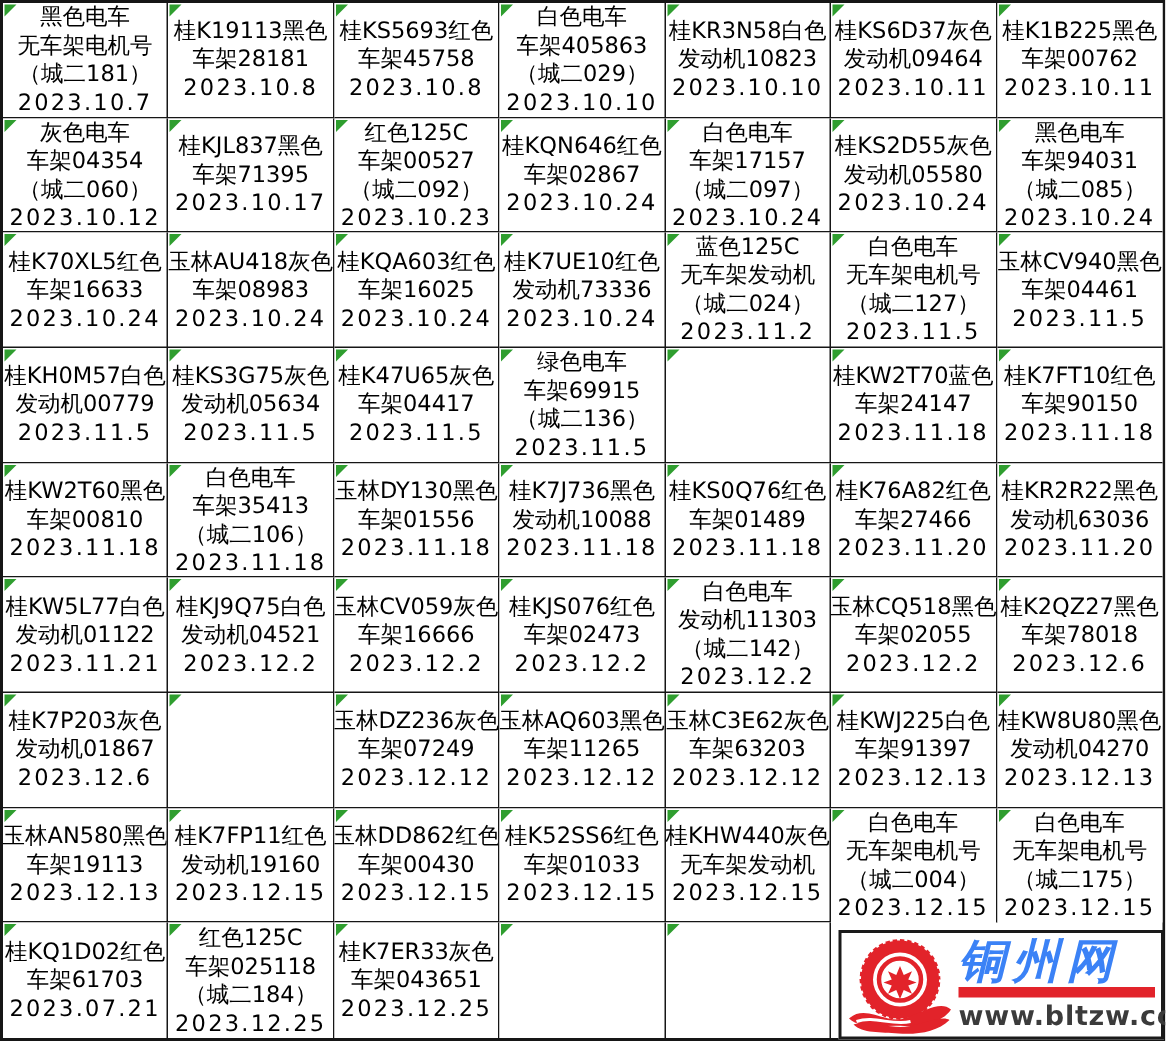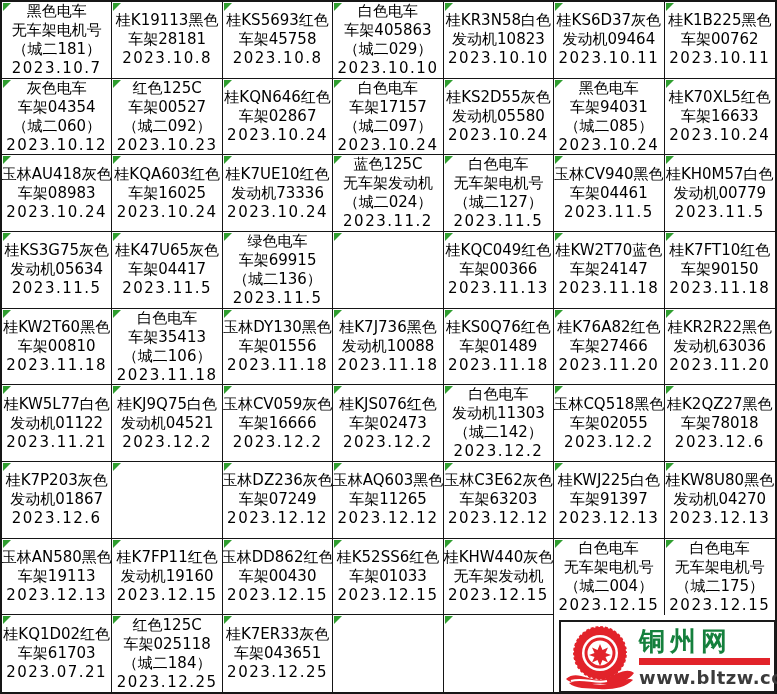--- a/index.html
+++ b/index.html
@@ -61,22 +61,22 @@
     border:2px solid #1a1a1a;
     background:#ffffff;
     box-sizing:border-box;
     display:flex;
     align-items:center;
     z-index:5;
   }
   #watermark .logo{flex:0 0 78px;height:100%;display:flex;align-items:center;justify-content:center;}
   #watermark .wm-text{flex:1;display:flex;flex-direction:column;align-items:flex-start;padding-right:6px;}
   .wm-title{
-    font-size:26px;font-weight:bold;color:#15803d;
-    letter-spacing:5px;line-height:32px;white-space:nowrap;
+    font-size:31px;font-weight:bold;color:#3b82f6;
+    letter-spacing:5px;line-height:32px;white-space:nowrap;font-style:italic;
   }
   .wm-bar{width:131px;height:7px;background:#e2232a;margin:1px 0 2px 0;}
   .wm-url{font-size:18px;font-weight:bold;color:#3b3b3b;letter-spacing:0.5px;white-space:nowrap;}
 </style>
 </head>
 <body>
 
 <div id="stage">
 
   <div id="vehicle-table">
@@ -143,20 +143,28 @@
         <div class="cell-inner">
           <div class="line">灰色电车</div>
           <div class="line">车架04354</div>
           <div class="line">（城二060）</div>
           <div class="line date">2023.10.12</div>
         </div>
       </div>
       <div class="cell">
         <span class="corner"></span>
         <div class="cell-inner">
+          <div class="line">桂KJL837黑色</div>
+          <div class="line">车架71395</div>
+          <div class="line date">2023.10.17</div>
+        </div>
+      </div>
+      <div class="cell">
+        <span class="corner"></span>
+        <div class="cell-inner">
           <div class="line">红色125C</div>
           <div class="line">车架00527</div>
           <div class="line">（城二092）</div>
           <div class="line date">2023.10.23</div>
         </div>
       </div>
       <div class="cell">
         <span class="corner"></span>
         <div class="cell-inner">
           <div class="line">桂KQN646红色</div>
@@ -276,28 +284,20 @@
         <span class="corner"></span>
         <div class="cell-inner">
           <div class="line">绿色电车</div>
           <div class="line">车架69915</div>
           <div class="line">（城二136）</div>
           <div class="line date">2023.11.5</div>
         </div>
       </div>
       <div class="cell">
         <span class="corner"></span>
-      </div>
-      <div class="cell">
-        <span class="corner"></span>
-        <div class="cell-inner">
-          <div class="line">桂KQC049红色</div>
-          <div class="line">车架00366</div>
-          <div class="line date">2023.11.13</div>
-        </div>
       </div>
       <div class="cell">
         <span class="corner"></span>
         <div class="cell-inner">
           <div class="line">桂KW2T70蓝色</div>
           <div class="line">车架24147</div>
           <div class="line date">2023.11.18</div>
         </div>
       </div>
       <div class="cell">

